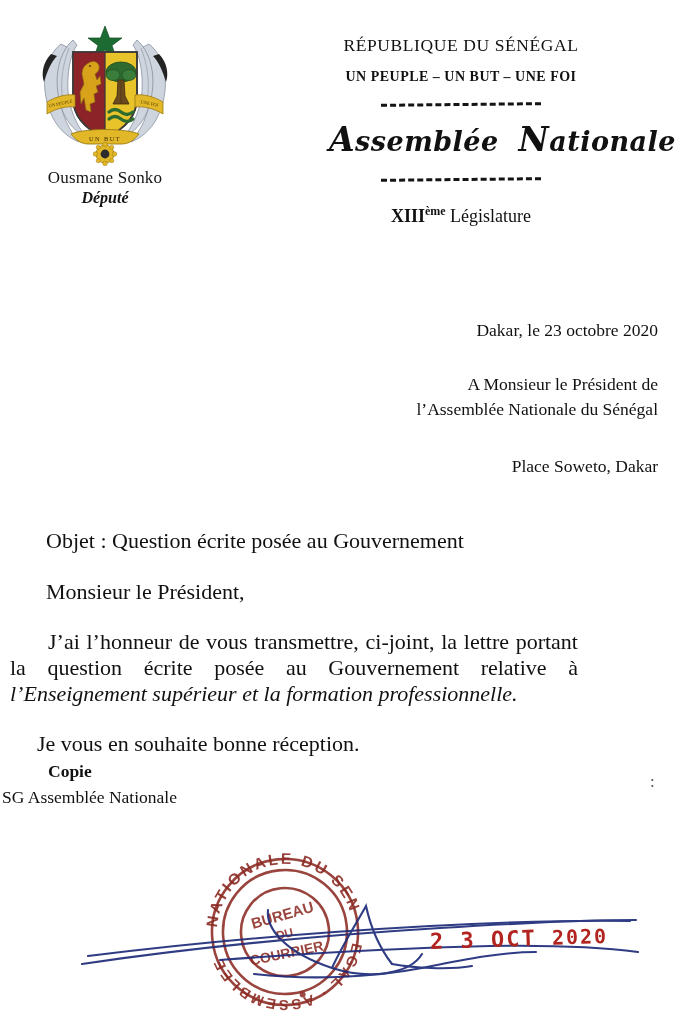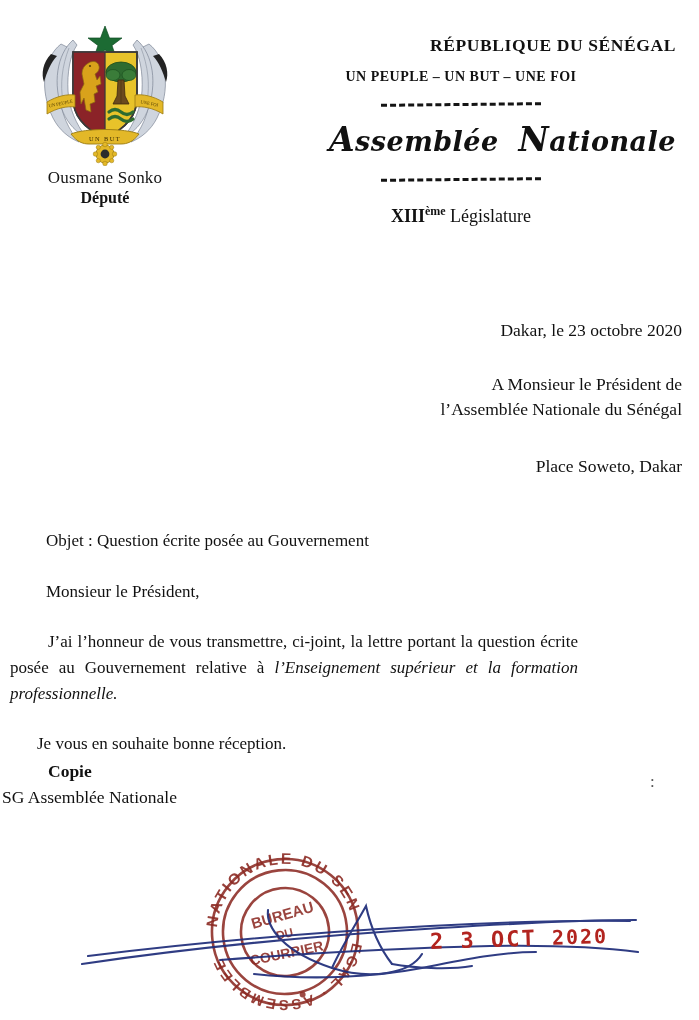--- a/index.html
+++ b/index.html
@@ -36,38 +36,38 @@
     font-size: 17px;
     line-height: 20px;
     letter-spacing: 0.2px;
     margin-top: 2px;
     color: #141414;
   }
   .deputy-title {
     font-size: 16px;
     line-height: 20px;
     font-weight: bold;
+    font-style: italic;
     color: #141414;
   }
 
   
   .letterhead-right {
     position: absolute;
     left: 246px;
     top: 34px;
     width: 430px;
     text-align: center;
   }
   .republic {
     font-family: "Liberation Serif", "DejaVu Serif", serif;
-    font-weight: bold;
+    font-weight: normal;
     font-size: 17.5px;
     letter-spacing: 0.6px;
     line-height: 22px;
-    text-align: right;
   }
   .motto {
     font-family: "Liberation Serif", "DejaVu Serif", serif;
     font-weight: bold;
     font-size: 14px;
     letter-spacing: 0.5px;
     margin-top: 12px;
     line-height: 18px;
   }
   .rule-dashed {
@@ -103,38 +103,38 @@
     font-weight: bold;
   }
   .legislature .lg-word {
     font-weight: normal;
     font-size: 18px;
   }
 
   
   .addr-block {
     position: absolute;
-    left: 312px;
+    left: 288px;
     top: 318px;
     width: 370px;
     text-align: right;
     font-size: 17.5px;
     line-height: 24px;
   }
   .addr-date { margin-bottom: 30px; }
   .addr-to-line { line-height: 25px; }
   .addr-place { margin-top: 32px; }
 
   
   .body-block {
     position: absolute;
     left: 0px;
     top: 528px;
     width: 612px;
-    font-size: 17px;
+    font-size: 22px;
     line-height: 25px;
   }
   .p-objet {
     padding-left: 46px;
     margin-bottom: 26px;
   }
   .p-salut {
     padding-left: 46px;
     margin-bottom: 25px;
   }

